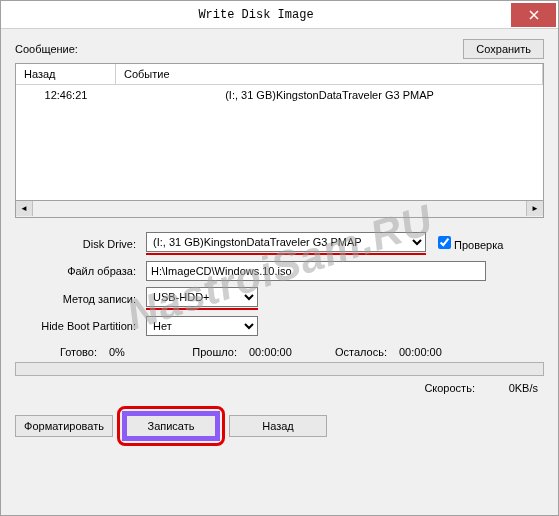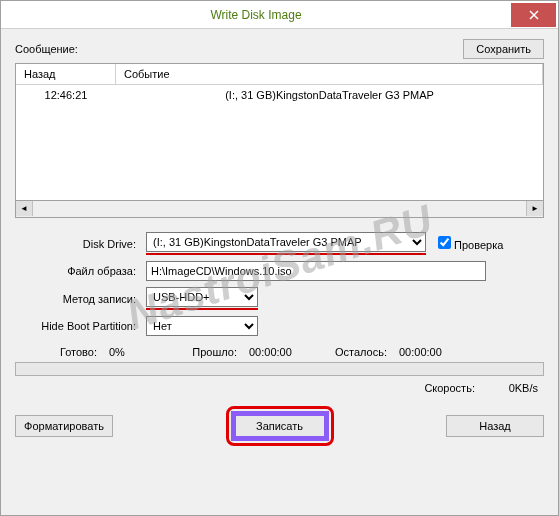--- a/index.html
+++ b/index.html
@@ -1,19 +1,19 @@
 <!DOCTYPE html>
 <html><head>
 <meta charset="utf-8">
 <style>
 * { box-sizing: border-box; margin: 0; padding: 0; }
 body { font-family: "Segoe UI", Tahoma, sans-serif; font-size: 11px; background: #fff; width: 559px; height: 516px; position: relative; }
 .window { width: 559px; height: 516px; border: 1px solid #a0a0a0; background: #f0f0f0; }
 .titlebar { height: 28px; background: #fff; display: flex; align-items: center; border-bottom: 1px solid #d0d0d0; }
-.title-text { flex: 1; text-align: center; font-size: 12px; color: #4d7c0f; }
+.title-text { flex: 1; text-align: center; font-size: 12px; color: #000000; font-family: Liberation Mono, monospace; }
 .close-btn { width: 45px; height: 24px; background: #c75050; color: #fff; display: flex; align-items: center; justify-content: center; font-size: 14px; margin-right: 2px; }
 .close-btn svg { width: 10px; height: 10px; }
 .content { padding: 10px 14px; }
 .msg-row { display: flex; justify-content: space-between; align-items: center; margin-bottom: 4px; }
 .msg-label { font-size: 11px; }
 .btn { background: #e9e9e9; border: 1px solid #acacac; padding: 3px 12px; font-size: 11px; cursor: pointer; font-family: inherit; }
 .log-table { width: 100%; border: 1px solid #a0a0a0; background: #fff; }
 .log-header { display: flex; border-bottom: 1px solid #d0d0d0; }
 .log-header div { padding: 4px 8px; font-size: 11px; border-right: 1px solid #d0d0d0; }
 .col-time { width: 100px; }
@@ -29,21 +29,21 @@
 .form-row { display: flex; align-items: center; margin-bottom: 6px; gap: 6px; }
 .form-label { width: 125px; text-align: right; font-size: 11px; padding-right: 4px; }
 .select { border: 1px solid #777; background: #fff; padding: 1px 2px; font-size: 11px; font-family: inherit; height: 20px; }
 .text-input { border: 1px solid #777; background: #fff; padding: 2px 4px; font-size: 11px; font-family: inherit; height: 20px; }
 .underline-red { height: 2px; background: #d00000; margin-top: 1px; }
 .checkbox { margin-left: 6px; }
 .status-row { display: flex; align-items: center; margin-top: 10px; gap: 0; }
 .status-item { font-size: 11px; padding: 0 6px; }
 .progress-bar { height: 14px; border: 1px solid #b0b0b0; background: #e8e8e8; margin-top: 4px; }
 .speed-row { text-align: right; margin-top: 6px; font-size: 11px; padding-right: 6px; }
-.button-row { display: flex; gap: 4px; justify-content: space-between; margin-top: 12px; align-items: center; }
+.button-row { display: flex; gap: 4px; justify-content: flex-start; margin-top: 12px; align-items: center; }
 .btn-main { background: #e9e9e9; border: 1px solid #acacac; width: 98px; padding: 4px 0; font-size: 11px; cursor: pointer; font-family: inherit; text-align: center; }
 .btn-disabled { color: #a0a0a0; }
 .highlight-ring { border: 3px solid #e00000; border-radius: 8px; padding: 2px; display: inline-block; }
 .highlight-ring .btn-main { border: 5px solid #8b5cf6; }
 .watermark { position: absolute; top: 50%; left: 50%; transform: translate(-50%, -30%) rotate(-18deg); font-size: 42px; font-weight: bold; font-style: italic; color: rgba(160,160,160,0.5); pointer-events: none; font-family: Arial, sans-serif; letter-spacing: 1px; white-space: nowrap; }
 </style>
 </head>
 <body>
 <div class="window">
 

